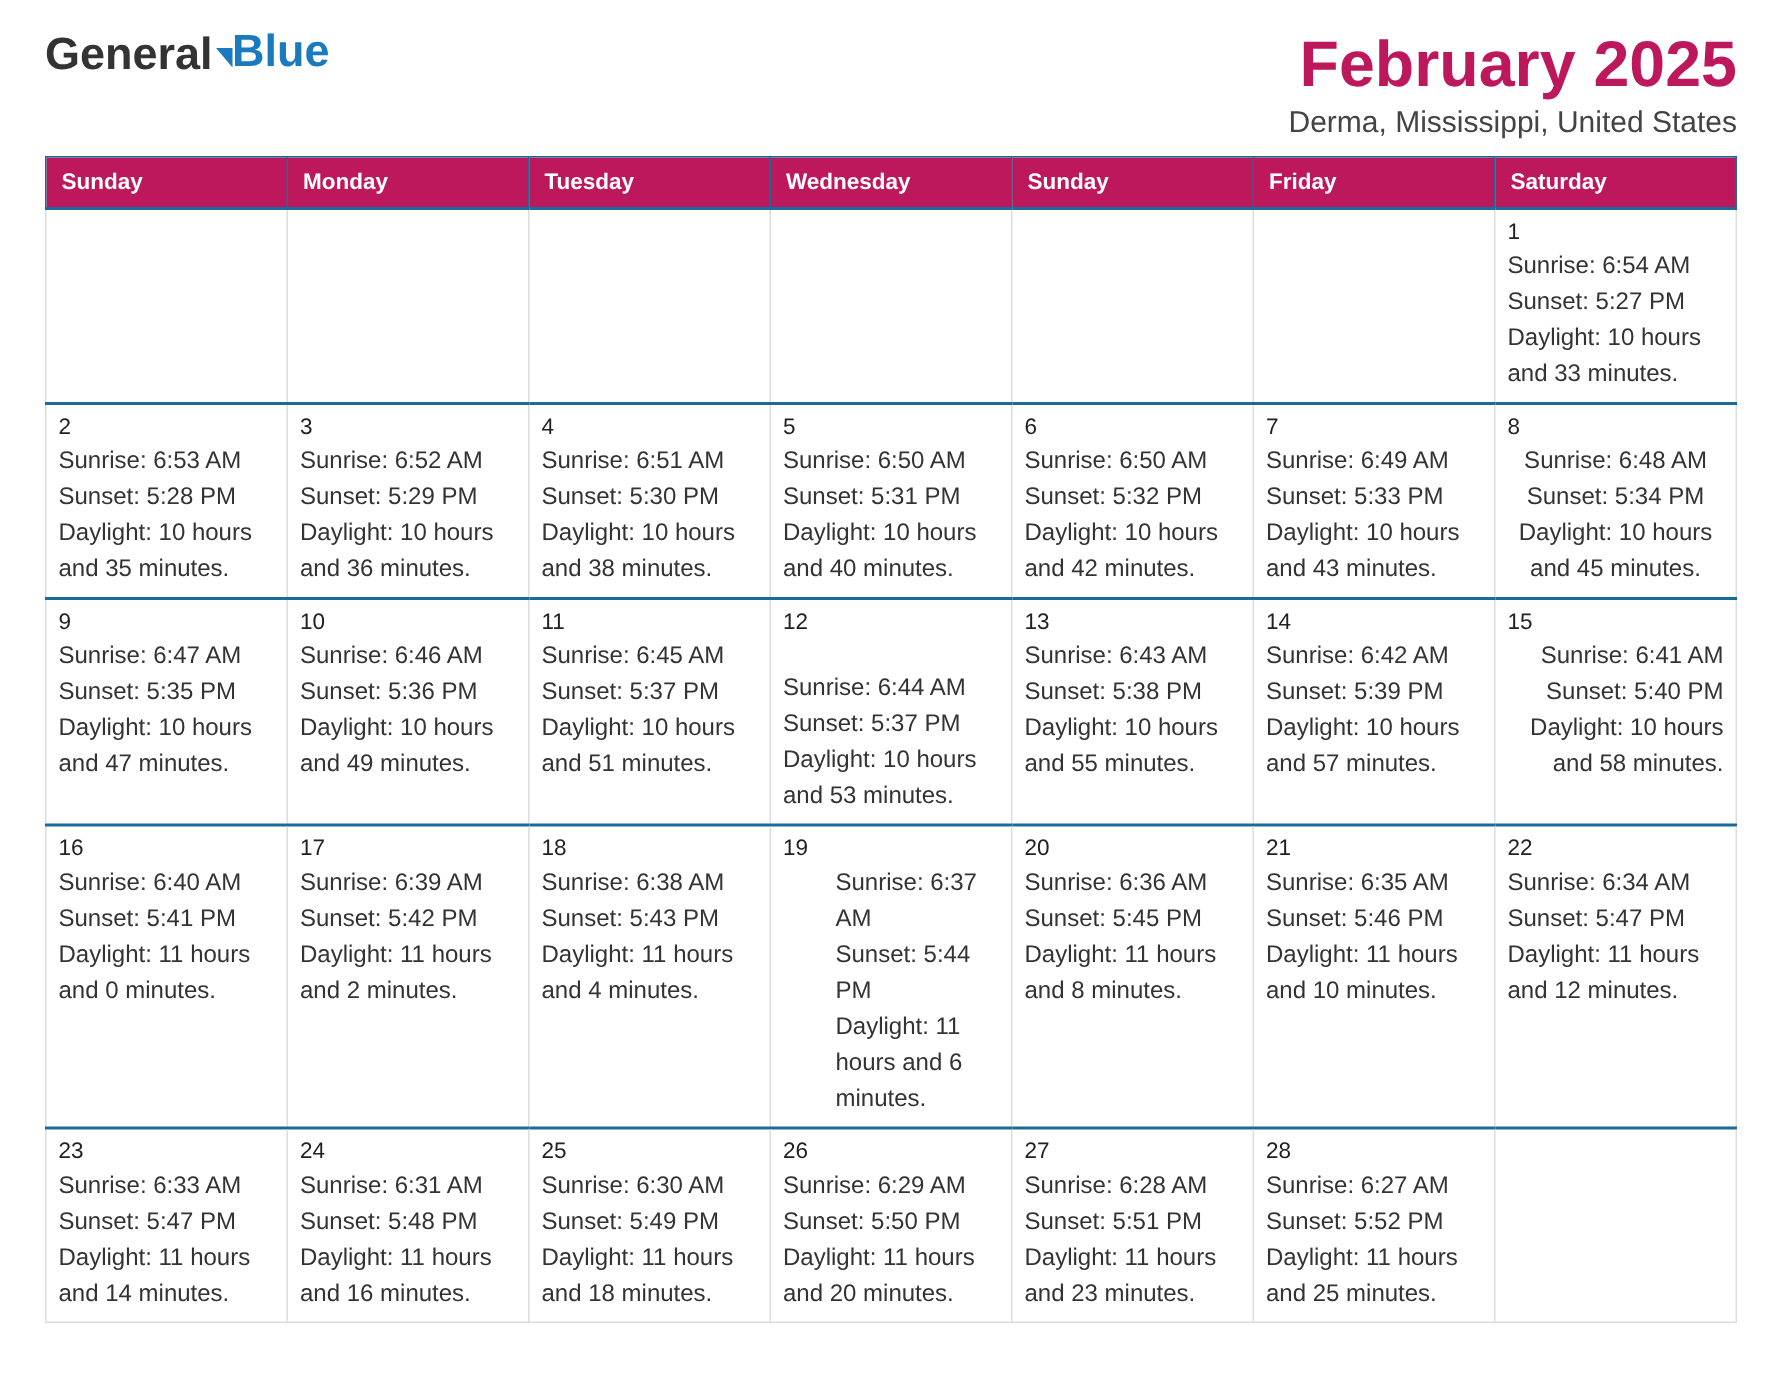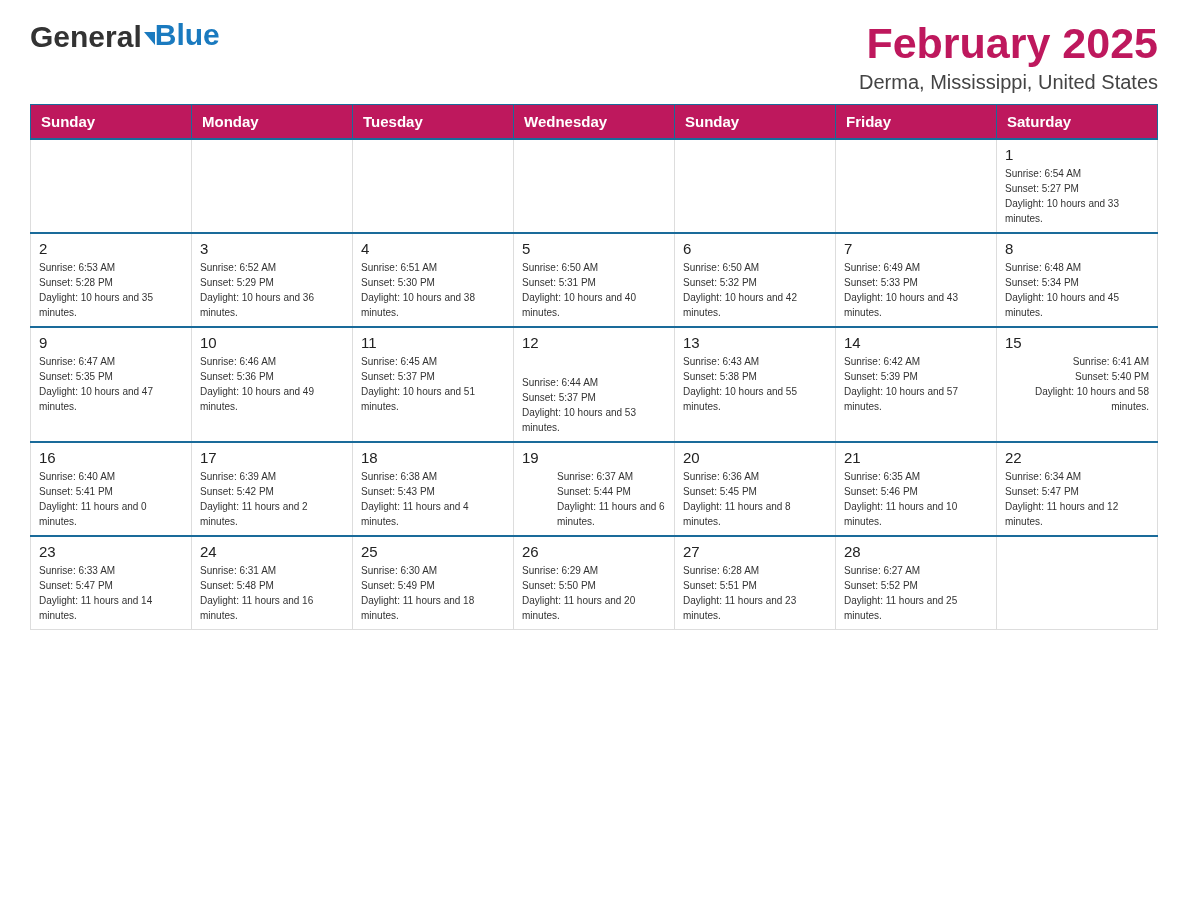--- a/index.html
+++ b/index.html
@@ -72,21 +72,21 @@
       border-right: 1px solid #ddd;
     }
     .day-number {
       font-size: 15px;
       font-weight: normal;
       color: #222;
       display: block;
       margin-bottom: 3px;
     }
     .day-info {
-      font-size: 10px;
+      font-size: 16px;
       color: #333;
       line-height: 1.5;
     }
     .empty-cell {
       background: #f9f9f9;
     }
     .logo-row {
       display: flex;
       align-items: center;
     }
@@ -183,21 +183,21 @@
 Daylight: 10 hours and 42 minutes.</div>
         </td>
         <td>
           <span class="day-number">7</span>
           <div class="day-info" style="white-space: pre-line;">Sunrise: 6:49 AM
 Sunset: 5:33 PM
 Daylight: 10 hours and 43 minutes.</div>
         </td>
         <td>
           <span class="day-number">8</span>
-          <div class="day-info" style="white-space: pre-line;">Sunrise: 6:48 AM
+          <div class="day-info" style="white-space: pre-line; text-align: center;">Sunrise: 6:48 AM
 Sunset: 5:34 PM
 Daylight: 10 hours and 45 minutes.</div>
         </td>
       </tr>
       <tr>
         <td>
           <span class="day-number">9</span>
           <div class="day-info" style="white-space: pre-line;">Sunrise: 6:47 AM
 Sunset: 5:35 PM
 Daylight: 10 hours and 47 minutes.</div>

